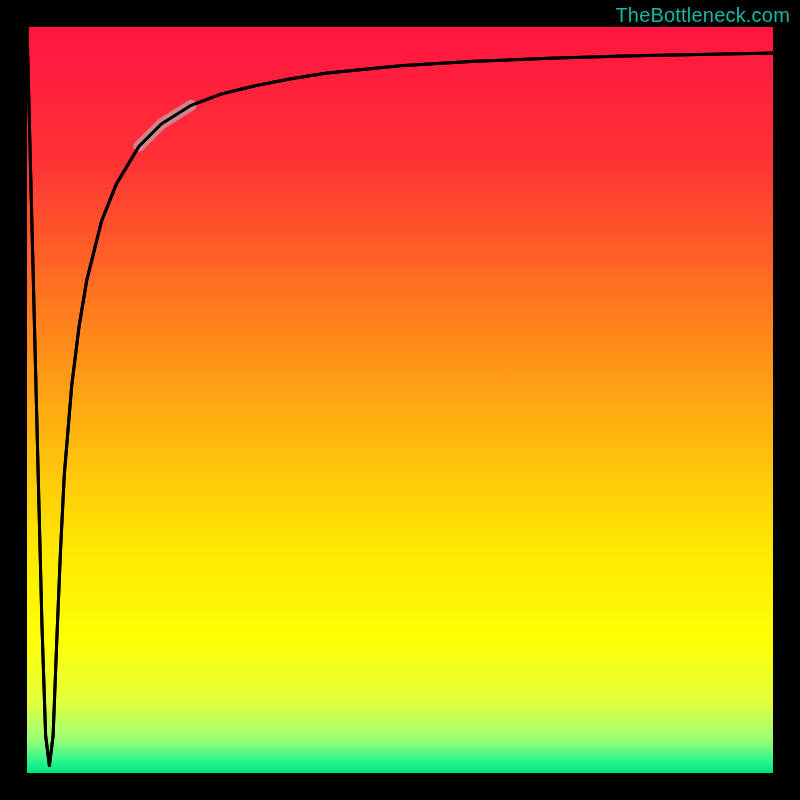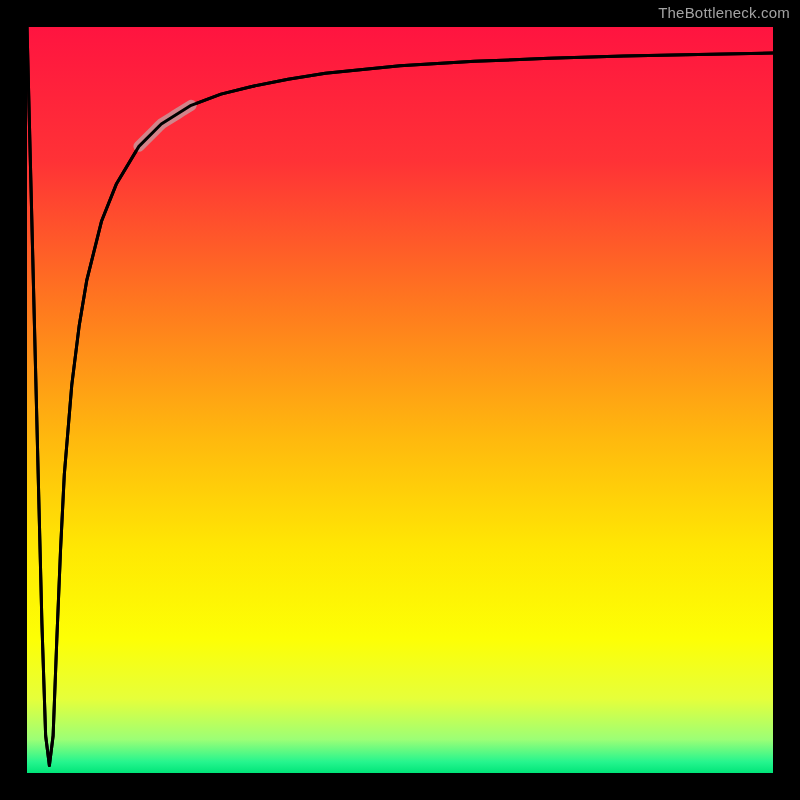--- a/index.html
+++ b/index.html
@@ -31,22 +31,22 @@
   }
   .curve-svg {
     position: absolute;
     left: 0;
     top: 0;
   }
   .attribution {
     position: absolute;
     top: 4px;
     right: 10px;
-    color: #a3a3a3;
-    font-size: 15px;
+    color: #14b8a6;
+    font-size: 20px;
     font-weight: 400;
     letter-spacing: 0.2px;
     user-select: none;
   }
 </style>
 </head>
 <body>
 
 <div class="stage">
 

